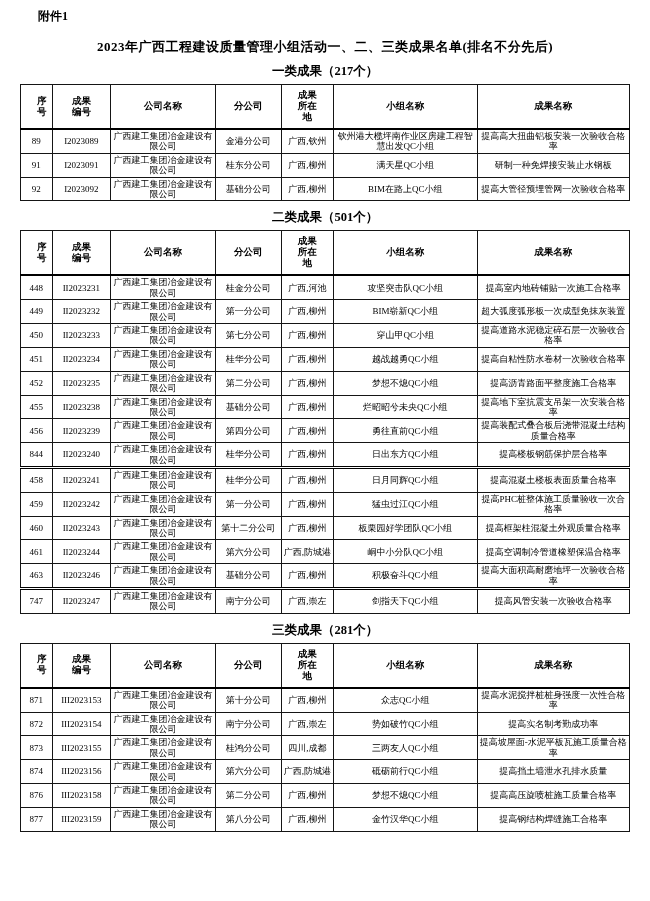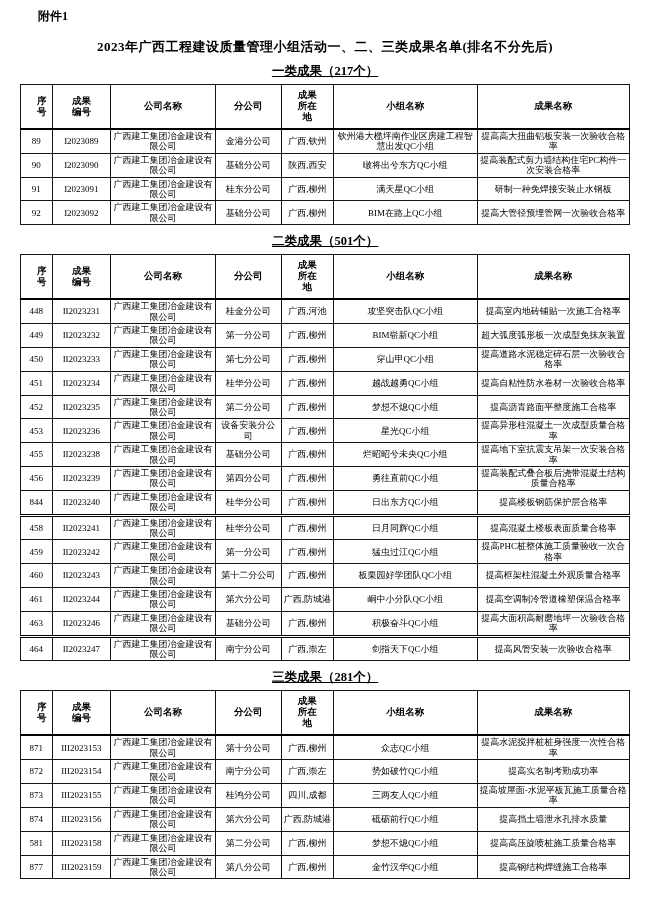--- a/index.html
+++ b/index.html
@@ -32,21 +32,20 @@
     margin-top: 14px;
     line-height: 17px;
     letter-spacing: 0.5px;
   }
   .section-heading {
     text-align: center;
     font-size: 12.5px;
     font-weight: bold;
     margin: 9px 0 5px 0;
     line-height: 15px;
-    text-decoration: underline;
   }
   table.results {
     width: 100%;
     border-collapse: collapse;
     table-layout: fixed;
     border: 1.5px solid #000;
     margin: 0 0 2px 0;
   }
   table.results th, table.results td {
     border: 1px solid #151515;
@@ -114,29 +113,20 @@
           <tr>
             <td>89</td>
             <td>I2023089</td>
             <td>广西建工集团冶金建设有限公司</td>
             <td>金港分公司</td>
             <td>广西,钦州</td>
             <td>钦州港大榄坪南作业区房建工程智慧出发QC小组</td>
             <td>提高高大扭曲铝板安装一次验收合格率</td>
           </tr>
           <tr>
-            <td>90</td>
-            <td>I2023090</td>
-            <td>广西建工集团冶金建设有限公司</td>
-            <td>基础分公司</td>
-            <td>陕西,西安</td>
-            <td>暾将出兮东方QC小组</td>
-            <td>提高装配式剪力墙结构住宅PC构件一次安装合格率</td>
-          </tr>
-          <tr>
             <td>91</td>
             <td>I2023091</td>
             <td>广西建工集团冶金建设有限公司</td>
             <td>桂东分公司</td>
             <td>广西,柳州</td>
             <td>满天星QC小组</td>
             <td>研制一种免焊接安装止水钢板</td>
           </tr>
           <tr>
             <td>92</td>
@@ -214,29 +204,20 @@
           <tr>
             <td>452</td>
             <td>II2023235</td>
             <td>广西建工集团冶金建设有限公司</td>
             <td>第二分公司</td>
             <td>广西,柳州</td>
             <td>梦想不熄QC小组</td>
             <td>提高沥青路面平整度施工合格率</td>
           </tr>
           <tr>
-            <td>453</td>
-            <td>II2023236</td>
-            <td>广西建工集团冶金建设有限公司</td>
-            <td>设备安装分公司</td>
-            <td>广西,柳州</td>
-            <td>星光QC小组</td>
-            <td>提高异形柱混凝土一次成型质量合格率</td>
-          </tr>
-          <tr>
             <td>455</td>
             <td>II2023238</td>
             <td>广西建工集团冶金建设有限公司</td>
             <td>基础分公司</td>
             <td>广西,柳州</td>
             <td>烂昭昭兮未央QC小组</td>
             <td>提高地下室抗震支吊架一次安装合格率</td>
           </tr>
           <tr>
             <td>456</td>
@@ -295,21 +276,21 @@
           <tr>
             <td>463</td>
             <td>II2023246</td>
             <td>广西建工集团冶金建设有限公司</td>
             <td>基础分公司</td>
             <td>广西,柳州</td>
             <td>积极奋斗QC小组</td>
             <td>提高大面积高耐磨地坪一次验收合格率</td>
           </tr>
           <tr class="page-break">
-            <td>464</td>
+            <td>747</td>
             <td>II2023247</td>
             <td>广西建工集团冶金建设有限公司</td>
             <td>南宁分公司</td>
             <td>广西,崇左</td>
             <td>剑指天下QC小组</td>
             <td>提高风管安装一次验收合格率</td>
           </tr>
         </tbody>
     </table>
   </section>
@@ -368,21 +349,21 @@
           <tr>
             <td>874</td>
             <td>III2023156</td>
             <td>广西建工集团冶金建设有限公司</td>
             <td>第六分公司</td>
             <td>广西,防城港</td>
             <td>砥砺前行QC小组</td>
             <td>提高挡土墙泄水孔排水质量</td>
           </tr>
           <tr>
-            <td>581</td>
+            <td>876</td>
             <td>III2023158</td>
             <td>广西建工集团冶金建设有限公司</td>
             <td>第二分公司</td>
             <td>广西,柳州</td>
             <td>梦想不熄QC小组</td>
             <td>提高高压旋喷桩施工质量合格率</td>
           </tr>
           <tr>
             <td>877</td>
             <td>III2023159</td>

